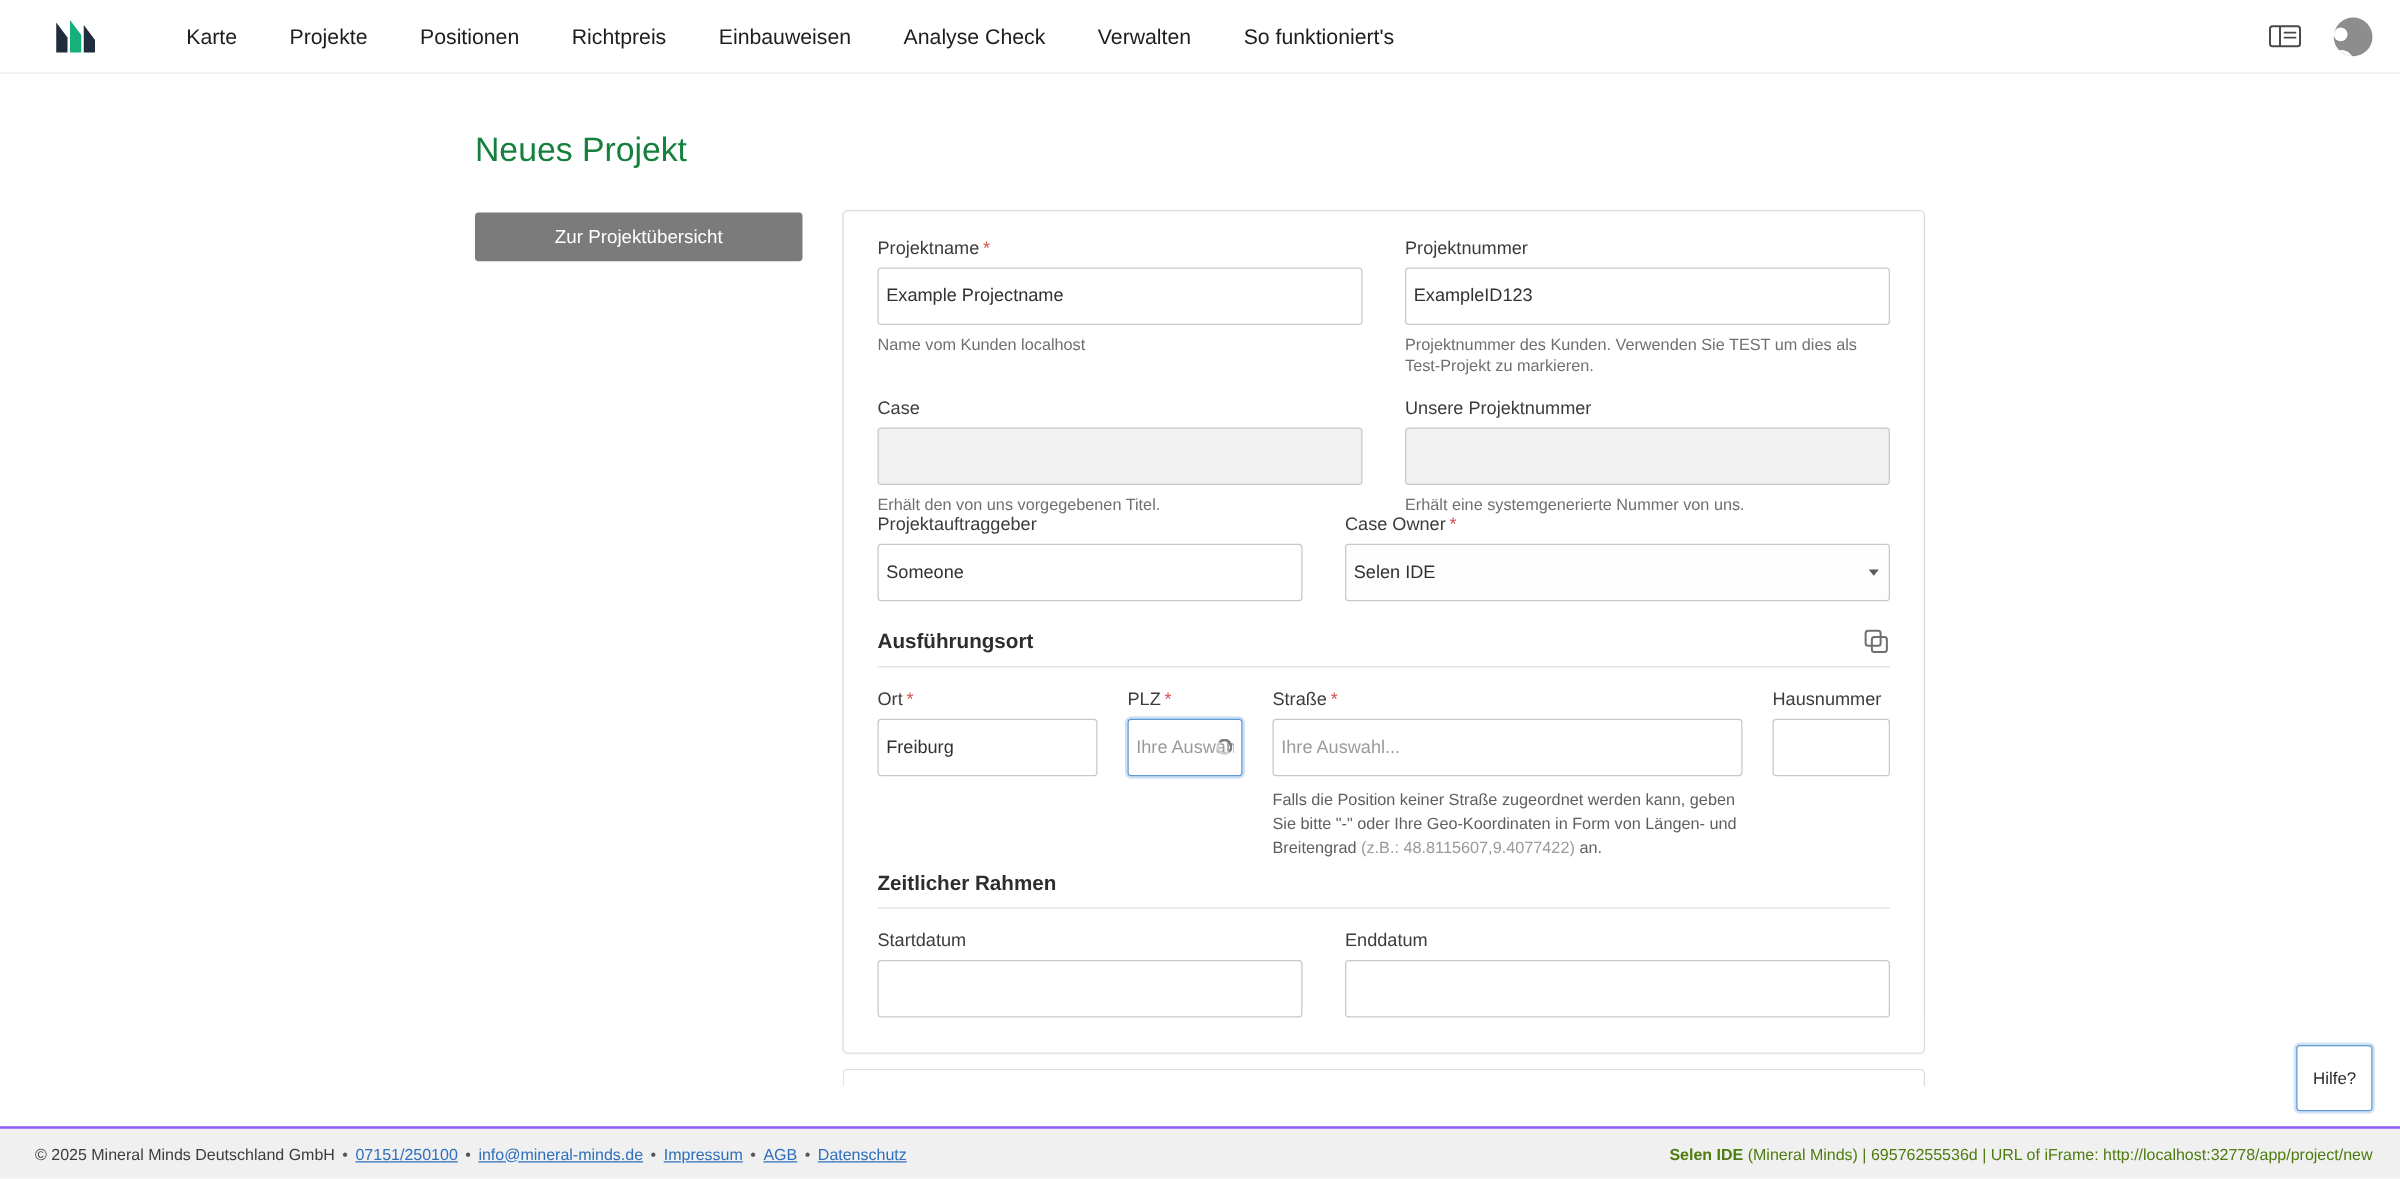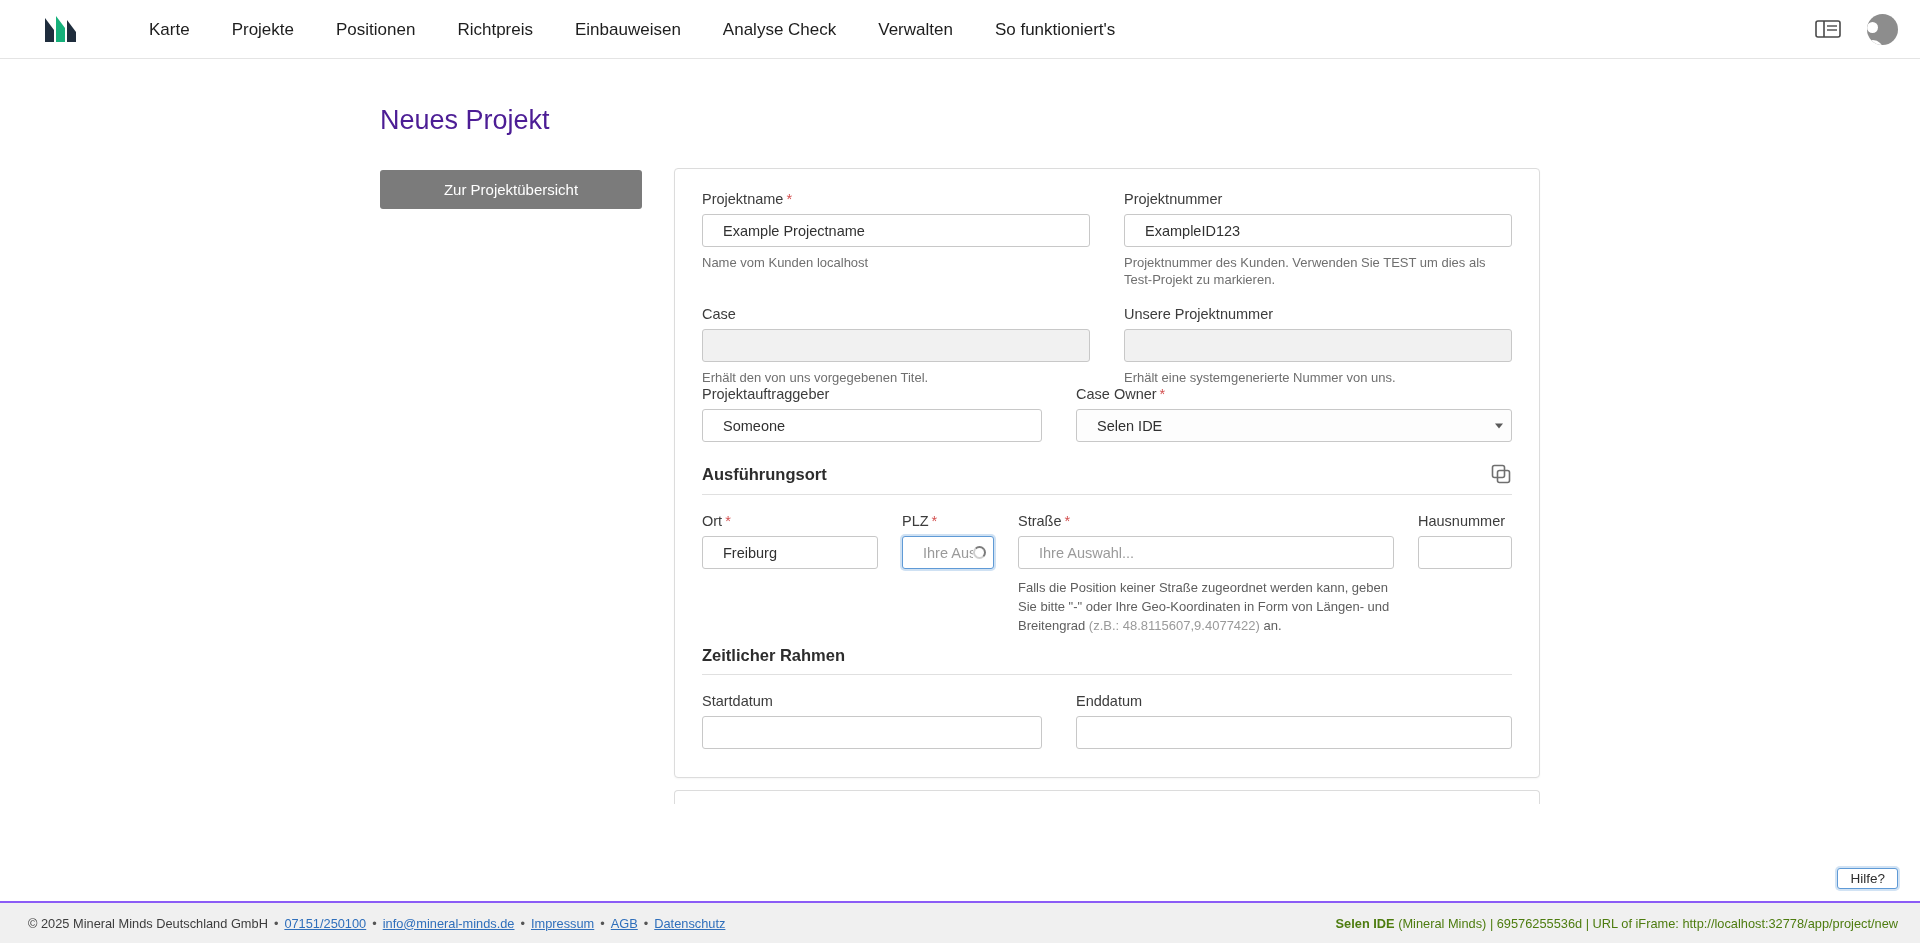--- a/index.html
+++ b/index.html
@@ -76,21 +76,21 @@
   }
   .content-wrap {
     width: 1160px;
     margin: 0 auto;
     padding-top: 46px;
     position: relative;
   }
   .page-title {
     font-size: 27px;
     font-weight: 400;
-    color: #4c1d95;
+    color: #15803d;
     margin: 0 0 32px 0;
     padding-left: 0;
   }
   .columns { display: flex; gap: 32px; align-items: flex-start; }
   .left-col { width: 262px; flex: none; padding-top: 2px; }
   .btn-overview {
     display: block;
     width: 100%;
     background: #7b7b7b;
     color: #ffffff;
@@ -117,24 +117,24 @@
   label.flabel {
     display: block;
     font-size: 14.5px;
     color: #3c3c3c;
     margin-bottom: 7px;
   }
   .req { color: #d34f4f; margin-left: 3px; }
 
   input.ti, .fake-select {
     width: 100%;
-    height: 33px;
+    height: 46px;
     border: 1px solid #c8c8c8;
     border-radius: 3px;
-    padding: 5px 20px;
+    padding: 5px 6px;
     font-size: 14.5px;
     color: #313131;
     font-family: "Liberation Sans", sans-serif;
     background: #ffffff;
     outline: none;
   }
   input.ti::placeholder { color: #9a9a9a; }
   input.empty-gray { background: #f1f1f1; }
 
   .hint {
@@ -216,21 +216,21 @@
   .help-btn {
     position: absolute;
     right: 22px;
     bottom: 54px;
     background: #ffffff;
     border: 1px solid #5f9ad6;
     box-shadow: 0 0 0 2px rgba(95,154,214,.28);
     border-radius: 3px;
     font-size: 13.5px;
     color: #2d2d2d;
-    padding: 2px 12px;
+    padding: 18px 12px;
     cursor: pointer;
   }
 
   .card-stub {
     flex: 1;
     height: 14px;
     margin-top: 12px;
     background: #ffffff;
     border: 1px solid #dcdcdc;
     border-bottom: none;

